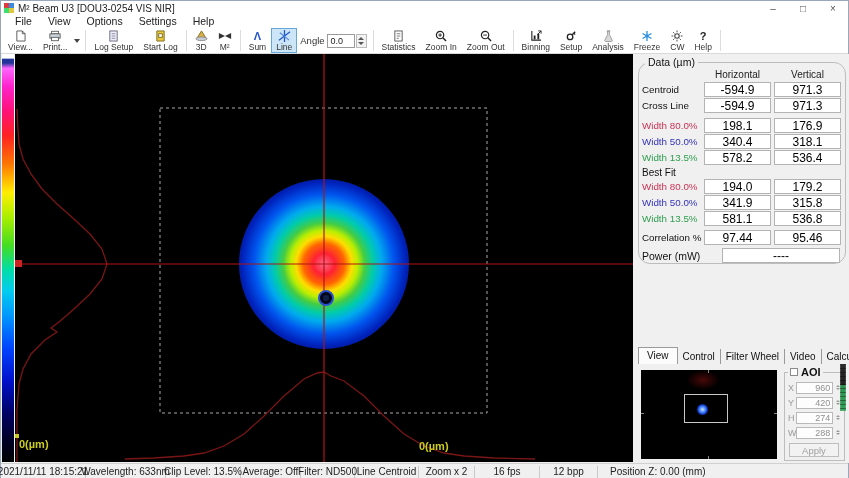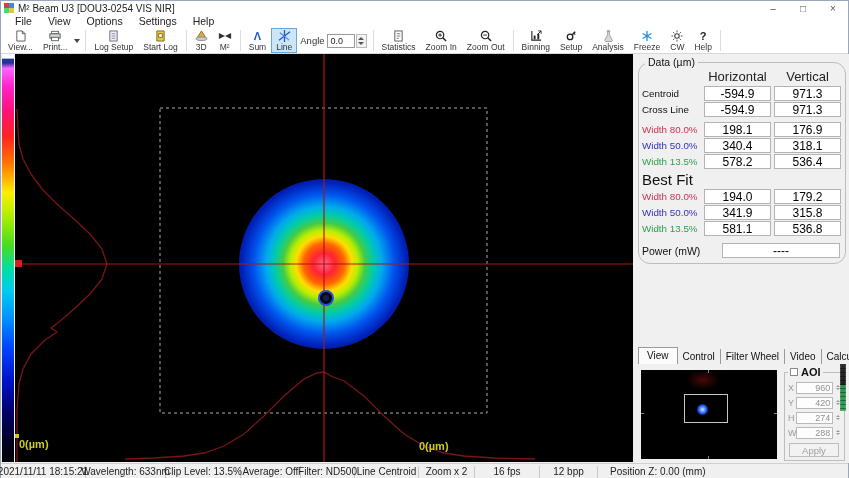--- a/index.html
+++ b/index.html
@@ -54,21 +54,21 @@
   .axis-label.r { left:404px; top:386px; }
   .corner-dot { position:absolute; left:0; top:380px; width:4px; height:4px; background:#cbcb1d; }
 
   
   .rightpanel { position:absolute; left:632px; top:53px; width:217px; height:409px; background:#f0f0f0; }
   .groupbox { position:absolute; left:5px; top:8px; width:208px; height:202px; border:1px solid #bdbdbd; border-radius:12px; }
   .groupbox-legend { position:absolute; left:6px; top:-7px; background:#f0f0f0; padding:0 3px; font-size:10.5px; color:#111; }
   .dg { position:absolute; left:3px; top:6px; width:200px; }
   .dhead { display:flex; margin-bottom:2px; }
   .dhead .spacer { width:62px; }
-  .dhcol { width:67px; text-align:center; font-size:13px; color:#222; }
+  .dhcol { width:67px; text-align:center; font-size:10px; color:#222; }
   .dhcol + .dhcol { margin-left:3px;text-align:center; }
   .drow { display:flex; align-items:center; margin-bottom:1px; }
   .dlabel { width:62px; font-size:9.8px; color:#111; white-space:nowrap; }
   .dval { width:67px; height:15px; border:1px solid #b3b3b3; background:#fff; font-size:12px; color:#000; display:flex; align-items:center; justify-content:center; }
   .dval + .dval { margin-left:3px; }
   .gap { height:4px; }
   .c-red { color:#cc3355; }
   .c-blue { color:#3333bb; }
   .c-green { color:#2e9e4f; }
   .power-row { display:flex; align-items:center; margin-top:3px; }
@@ -381,38 +381,43 @@
           <span class="dlabel c-blue">Width 50.0%</span>
           <span class="dval">340.4</span>
           <span class="dval">318.1</span>
         </div>
         <div class="drow">
           <span class="dlabel c-green">Width 13.5%</span>
           <span class="dval">578.2</span>
           <span class="dval">536.4</span>
         </div>
         <div class="drow" style="margin-top:2px;">
-          <span class="dlabel" style="font-size:15px;">Best Fit</span>
+          <span class="dlabel" style="font-size:10px;">Best Fit</span>
         </div>
         <div class="drow">
           <span class="dlabel c-red">Width 80.0%</span>
           <span class="dval">194.0</span>
           <span class="dval">179.2</span>
         </div>
         <div class="drow">
           <span class="dlabel c-blue">Width 50.0%</span>
           <span class="dval">341.9</span>
           <span class="dval">315.8</span>
         </div>
         <div class="drow">
           <span class="dlabel c-green">Width 13.5%</span>
           <span class="dval">581.1</span>
           <span class="dval">536.8</span>
         </div>
         <div class="gap" style="height:3px;"></div>
+        <div class="drow">
+          <span class="dlabel">Correlation %</span>
+          <span class="dval">97.44</span>
+          <span class="dval">95.46</span>
+        </div>
         <div class="power-row">
           <span class="power-label">Power (mW)</span>
           <span class="power-val">----</span>
         </div>
       </div>
     </div>
 
     <div class="tabsbar">
       <span class="tab selected">View</span>
       <span class="tab">Control</span>

